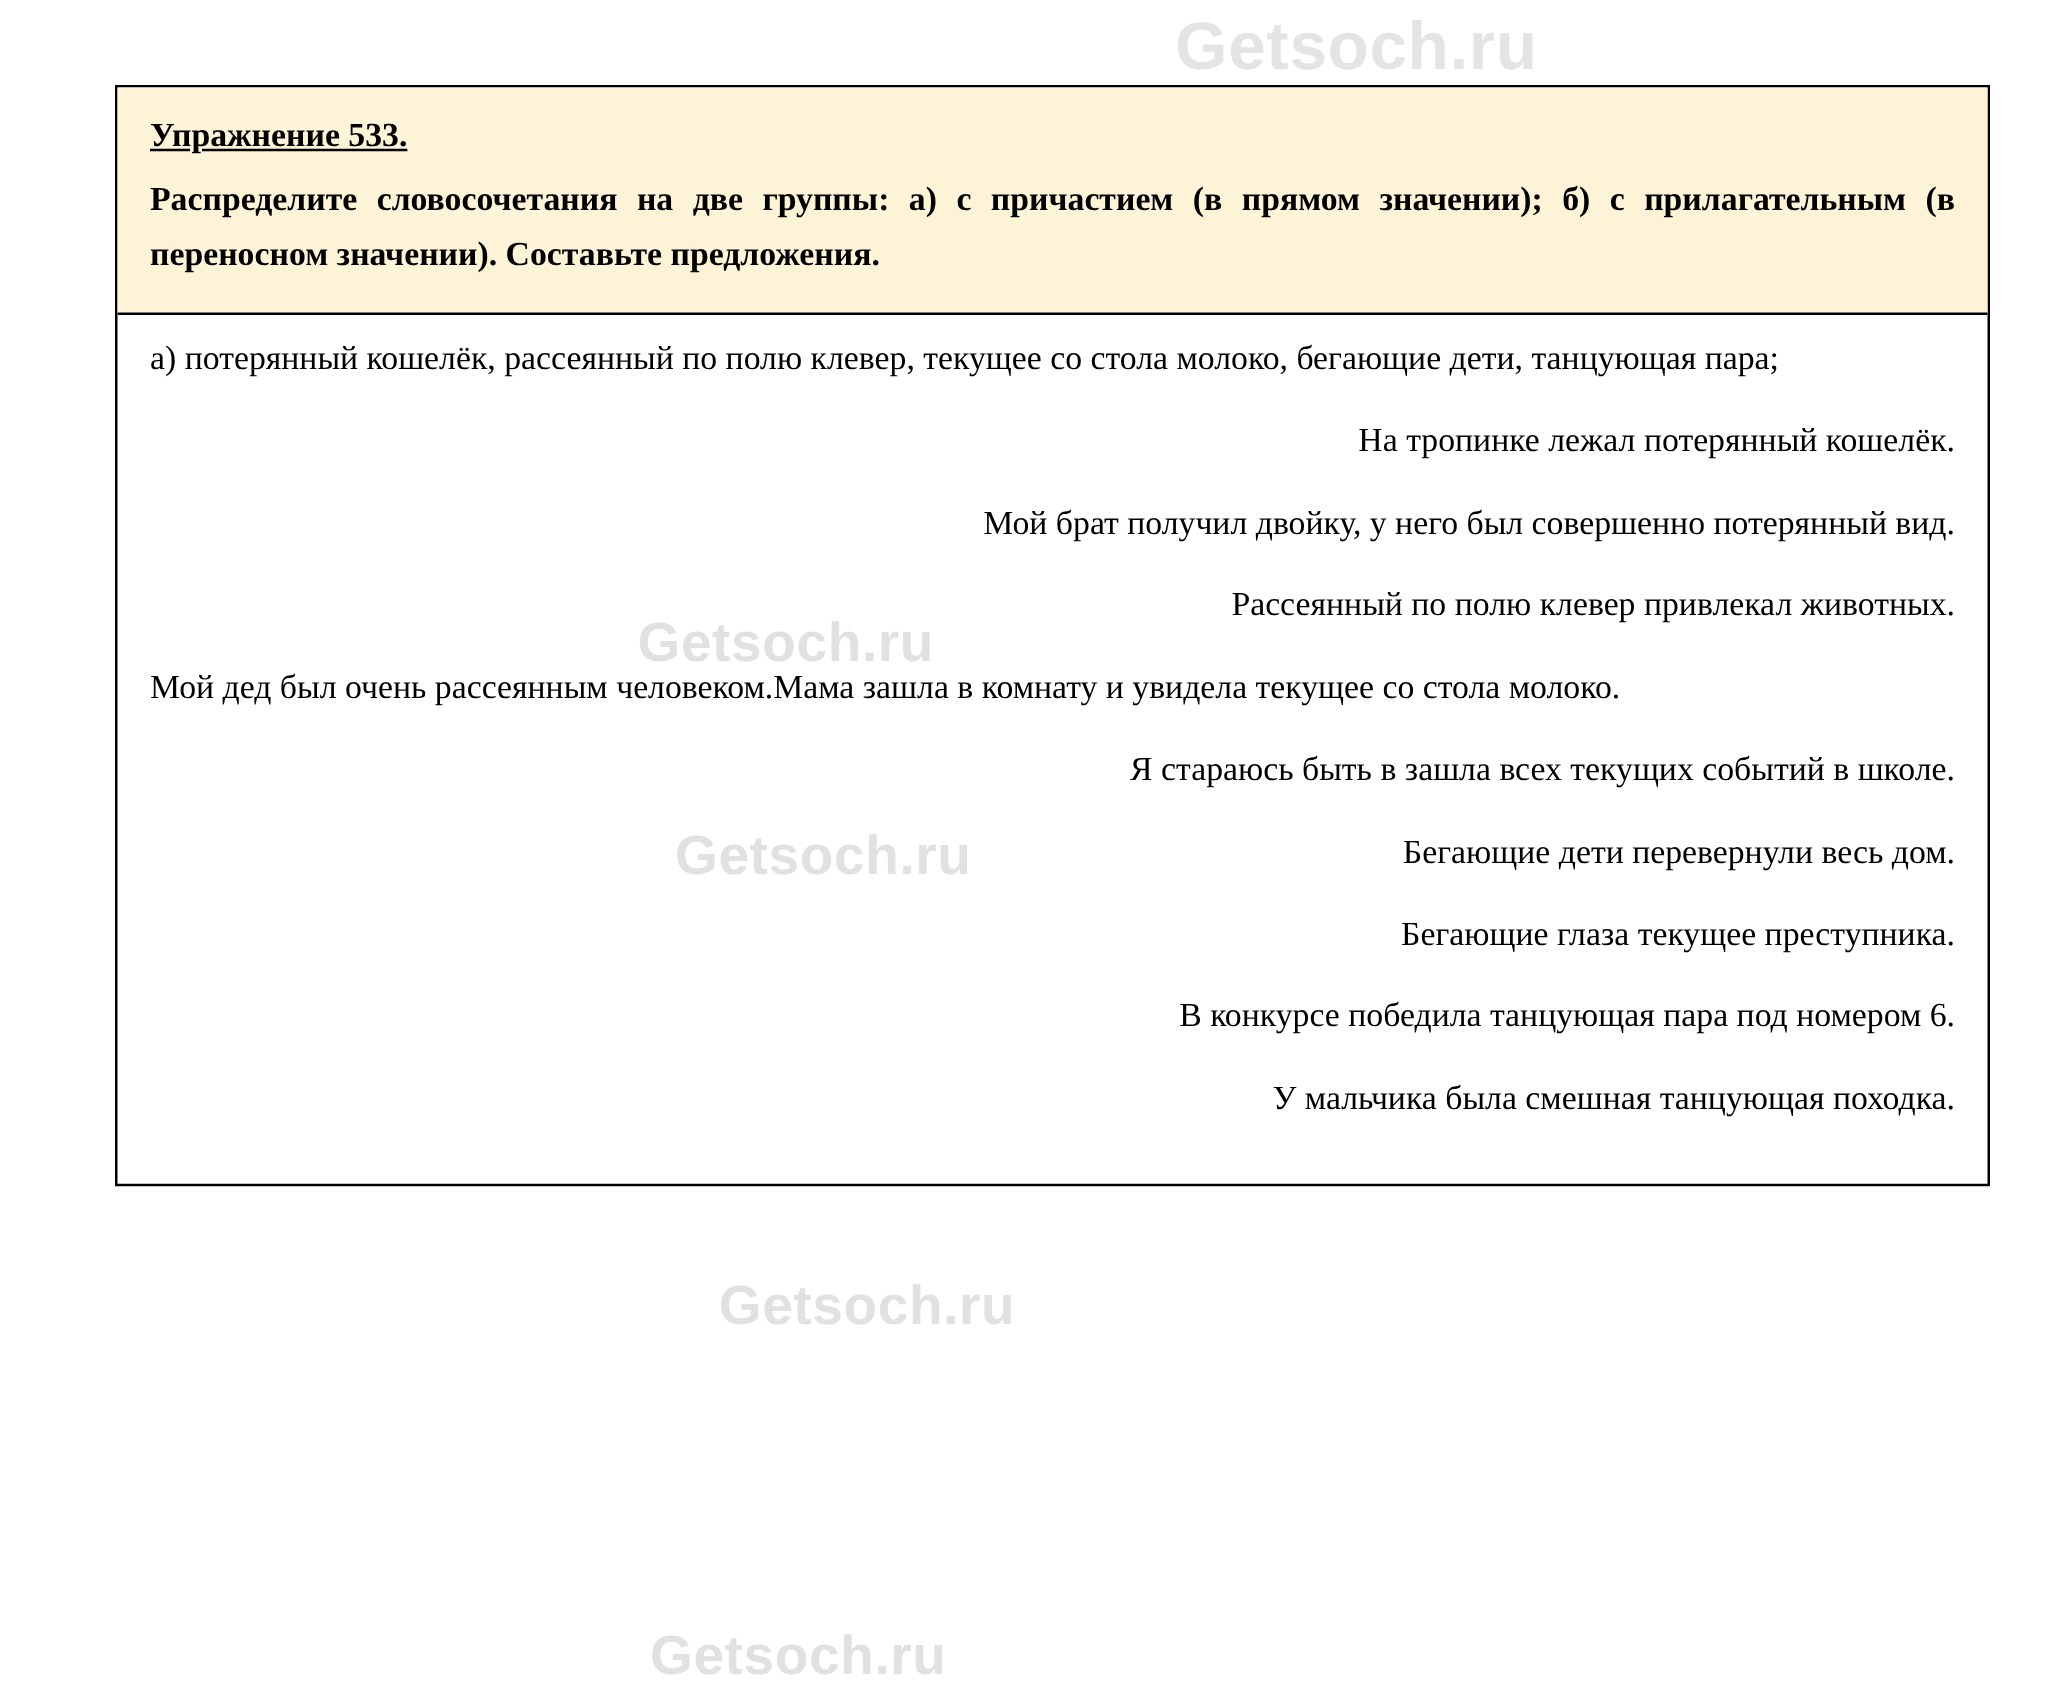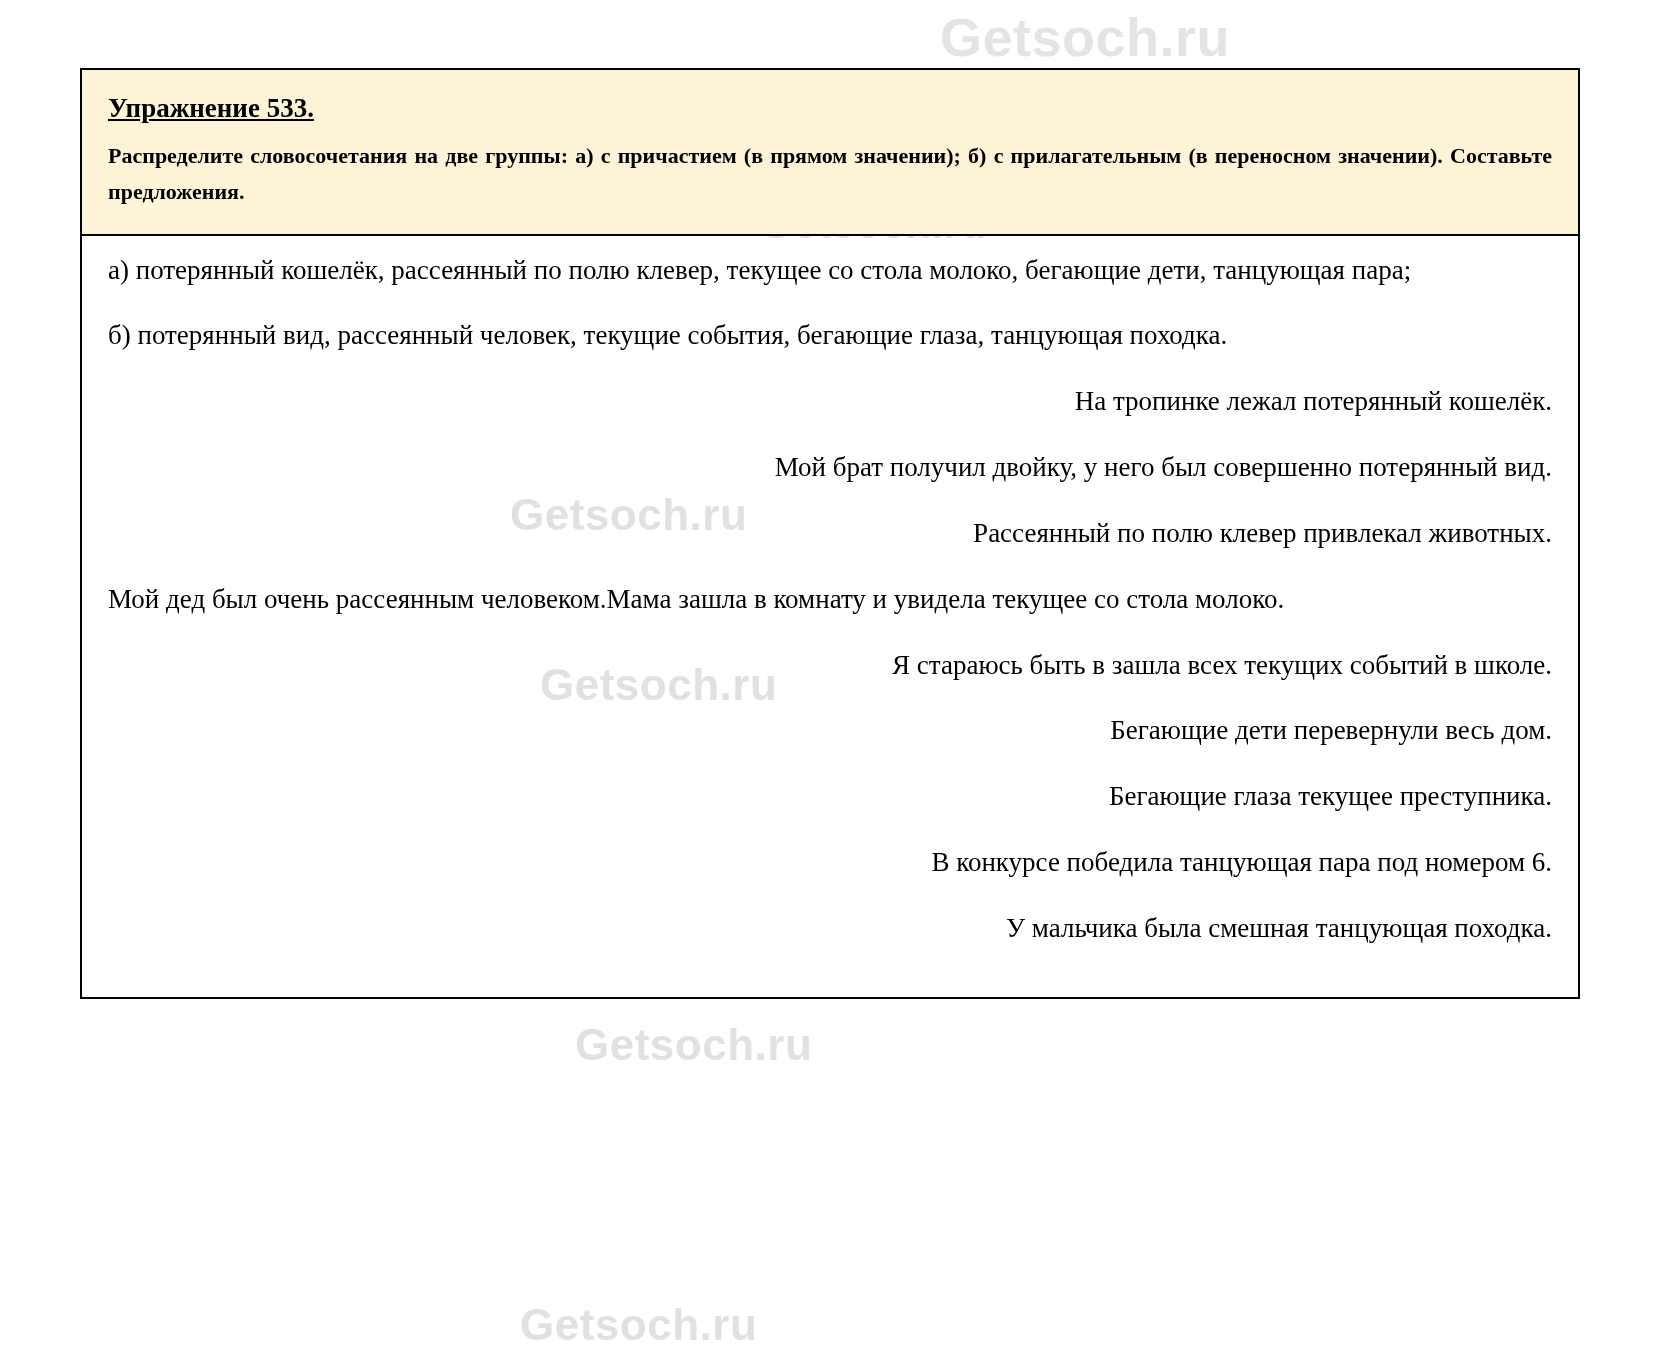--- a/index.html
+++ b/index.html
@@ -30,21 +30,21 @@
   .wm-1 { top: 6px;   left: 940px;  font-size: 54px; color:#cfcfcf; }
   .wm-2 { top: 200px; left: 760px;  font-size: 42px; }
   .wm-3 { top: 490px; left: 510px;  font-size: 44px; }
   .wm-4 { top: 660px; left: 540px;  font-size: 44px; }
   .wm-5 { top: 1020px;left: 575px;  font-size: 44px; }
   .wm-6 { top: 1300px;left: 520px;  font-size: 44px; }
 
   
   .doc {
     position: absolute;
-    left: 80px;
+    left: 92px;
     top: 68px;
     width: 1500px;
     border: 2px solid #000;
     box-sizing: border-box;
     background: transparent;
     z-index: 2;
   }
   .task-header {
     background: #fdf3d7;
     border-bottom: 2px solid #000;
@@ -52,21 +52,21 @@
   }
   .task-number {
     font-weight: bold;
     font-size: 27px;
     text-decoration: underline;
     margin-bottom: 14px;
     line-height: 1.2;
   }
   .task-text {
     font-weight: bold;
-    font-size: 22px;
+    font-size: 27px;
     line-height: 1.62;
     text-align: justify;
     text-justify: inter-word;
   }
   .answer-body {
     background: rgba(255,255,255,0.0);
     padding: 9px 26px 42px 26px;
   }
   .para {
     font-size: 27px;
@@ -90,21 +90,20 @@
 
 <div class="doc">
 
   <div class="task-header">
     <div class="task-number">Упражнение 533.</div>
     <div class="task-text">Распределите словосочетания на две группы: а) с причастием (в прямом значении); б) с прилагательным (в переносном значении). Составьте предложения.</div>
   </div>
 
   <div class="answer-body">
     <p class="para">а) потерянный кошелёк, рассеянный по полю клевер, текущее со стола молоко, бегающие дети, танцующая пара;</p>
-    <p class="para">б) потерянный вид, рассеянный человек, текущие события, бегающие глаза, танцующая походка.</p>
     <p class="para nojust">На тропинке лежал потерянный кошелёк.</p>
     <p class="para nojust">Мой брат получил двойку, у него был совершенно потерянный вид.</p>
     <p class="para nojust">Рассеянный по полю клевер привлекал животных.</p>
     <p class="para">Мой дед был очень рассеянным человеком.Мама зашла в комнату и увидела текущее со стола молоко.</p>
     <p class="para nojust">Я стараюсь быть в зашла всех текущих событий в школе.</p>
     <p class="para nojust">Бегающие дети перевернули весь дом.</p>
     <p class="para nojust">Бегающие глаза текущее преступника.</p>
     <p class="para nojust">В конкурсе победила танцующая пара под номером 6.</p>
     <p class="para nojust">У мальчика была смешная танцующая походка.</p>
   </div>

